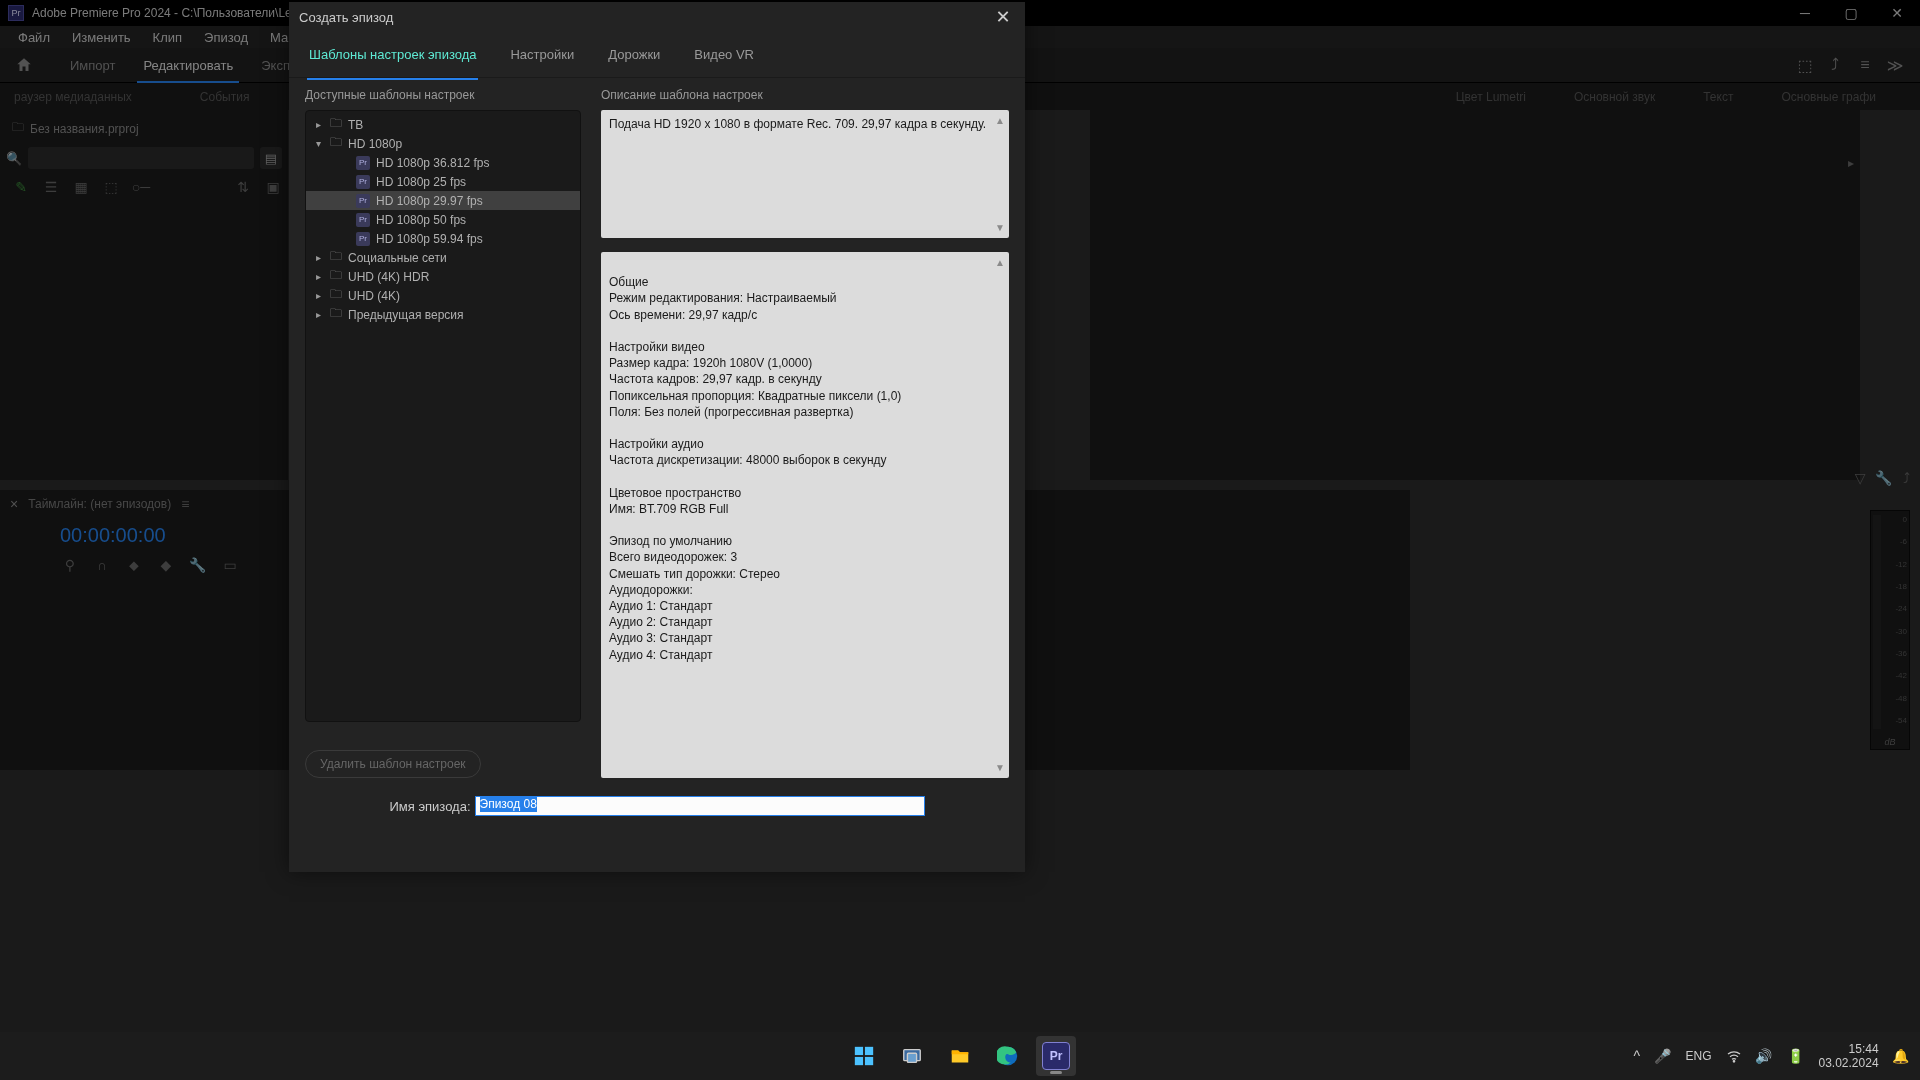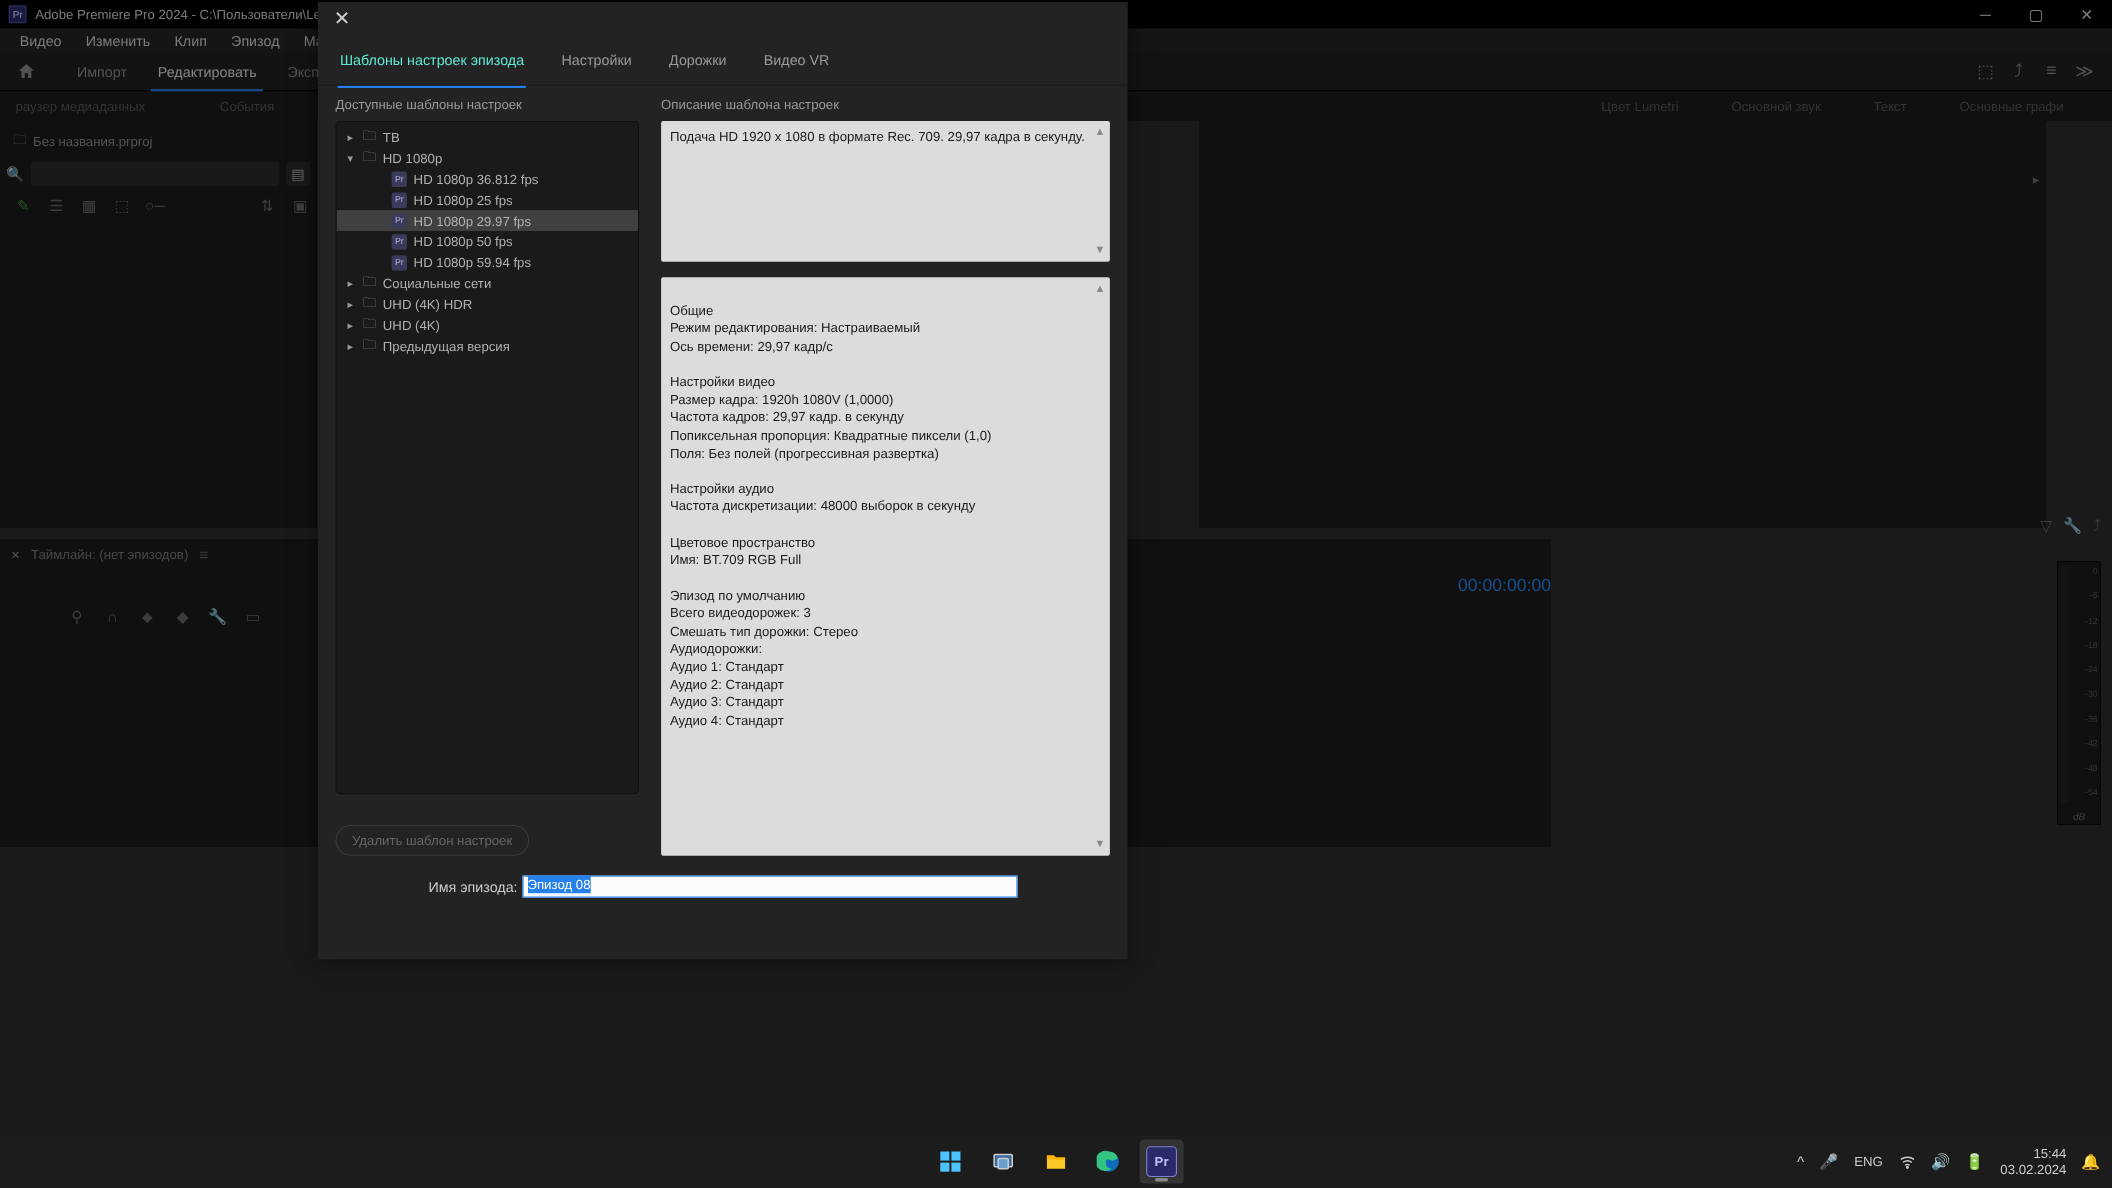--- a/index.html
+++ b/index.html
@@ -43,21 +43,21 @@
 
 .proj-footer { margin-top: 6px; height: 24px; display: flex; align-items: center; gap: 12px; padding-left: 6px; }
 .pf-icon { width: 18px; height: 18px; color: #666; font-size: 14px; display: flex; align-items: center; justify-content: center; }
 
 
 .timeline-panel { position: absolute; left: 0; top: 380px; width: 1410px; height: 280px; background: #1a1a1a; }
 .tl-header { height: 28px; display: flex; align-items: center; padding-left: 10px; gap: 10px; }
 .tl-close { color: #888; font-size: 14px; }
 .tl-title { color: #777; font-size: 12px; }
 .tl-menu { color: #666; font-size: 14px; }
-.tl-timecode { color: #2680eb; font-size: 16px; font-weight: 400; padding-left: 32px; margin-top: 6px; text-align: right; }
+.tl-timecode { color: #2680eb; font-size: 20px; font-weight: 400; padding-left: 60px; margin-top: 6px; }
 .tl-toolbar { display: flex; gap: 12px; padding-left: 60px; margin-top: 8px; }
 .tl-tool { width: 20px; height: 20px; color: #666; font-size: 14px; display: flex; align-items: center; justify-content: center; }
 
 
 .tool-column { position: absolute; left: 6px; top: 400px; width: 32px; display: flex; flex-direction: column; gap: 4px; }
 .tc-tool { width: 28px; height: 26px; display: flex; align-items: center; justify-content: center; color: #888; font-size: 14px; border-radius: 3px; }
 .tc-tool.active { background: #2a2a3a; color: #5a8ad6; }
 
 
 .audio-meter { position: absolute; right: 10px; top: 400px; width: 40px; height: 240px; background: #1a1a1a; border: 1px solid #0a0a0a; }
@@ -135,21 +135,21 @@
   <div class="app-icon">Pr</div>
   <div class="title-text">Adobe Premiere Pro 2024 - C:\Пользователи\Lenz\Д</div>
   <div class="win-controls">
     <div class="win-btn">─</div>
     <div class="win-btn">▢</div>
     <div class="win-btn">✕</div>
   </div>
 </div>
 
 <div class="menubar">
-  <div class="menu-item">Видео</div>
+  <div class="menu-item">Файл</div>
   <div class="menu-item">Изменить</div>
   <div class="menu-item">Клип</div>
   <div class="menu-item">Эпизод</div>
   <div class="menu-item">Маркеры</div>
   <div class="menu-item">Гра</div>
 </div>
 
 <div class="workspace-bar">
   <div class="home-icon">
     <svg width="18" height="18" viewBox="0 0 24 24" fill="#888">
@@ -258,20 +258,21 @@
       <span>-48</span>
       <span>-54</span>
     </div>
     <div class="meter-label">dB</div>
   </div>
 </div>
 </div>
 
 <div class="dialog" style="top:2px">
   <div class="dialog-titlebar">
+    <div class="dialog-title">Создать эпизод</div>
     <div class="dialog-close">✕</div>
   </div>
   <div class="dialog-tabs">
     <div class="dlg-tab active">Шаблоны настроек эпизода</div>
     <div class="dlg-tab">Настройки</div>
     <div class="dlg-tab">Дорожки</div>
     <div class="dlg-tab">Видео VR</div>
   </div>
 
   <div class="dialog-body">

